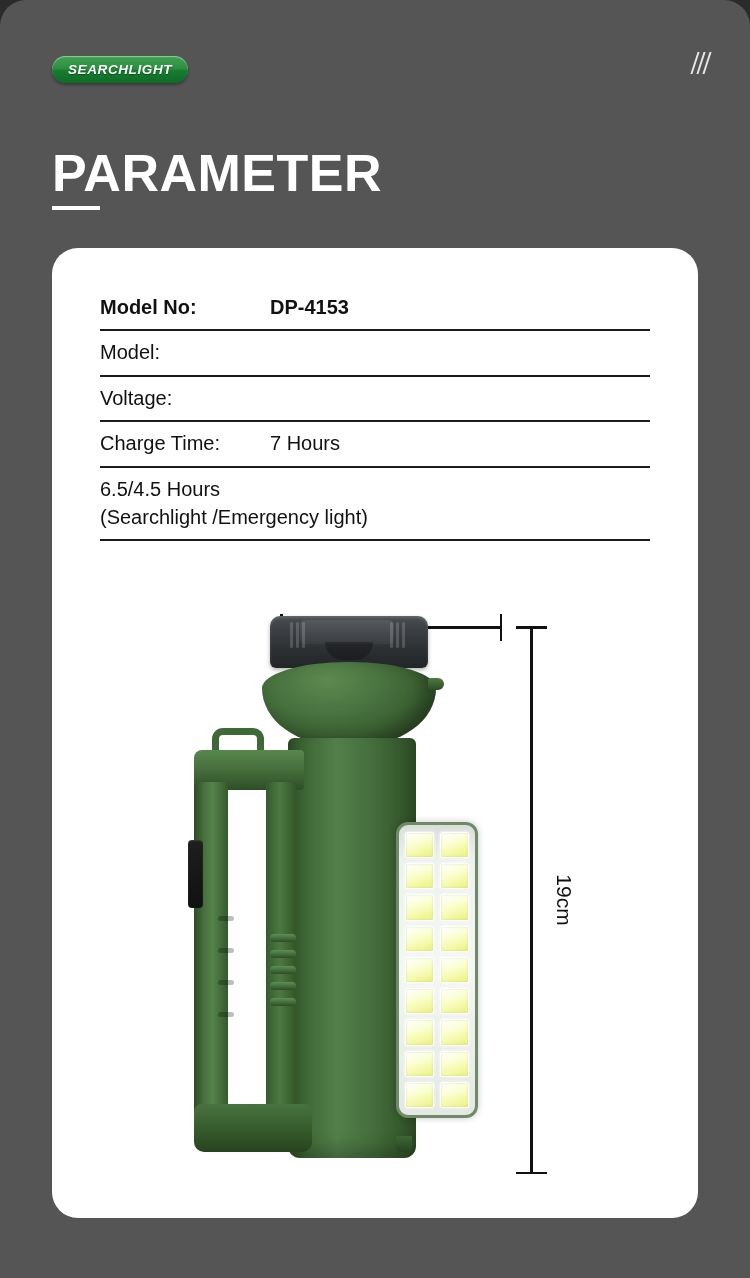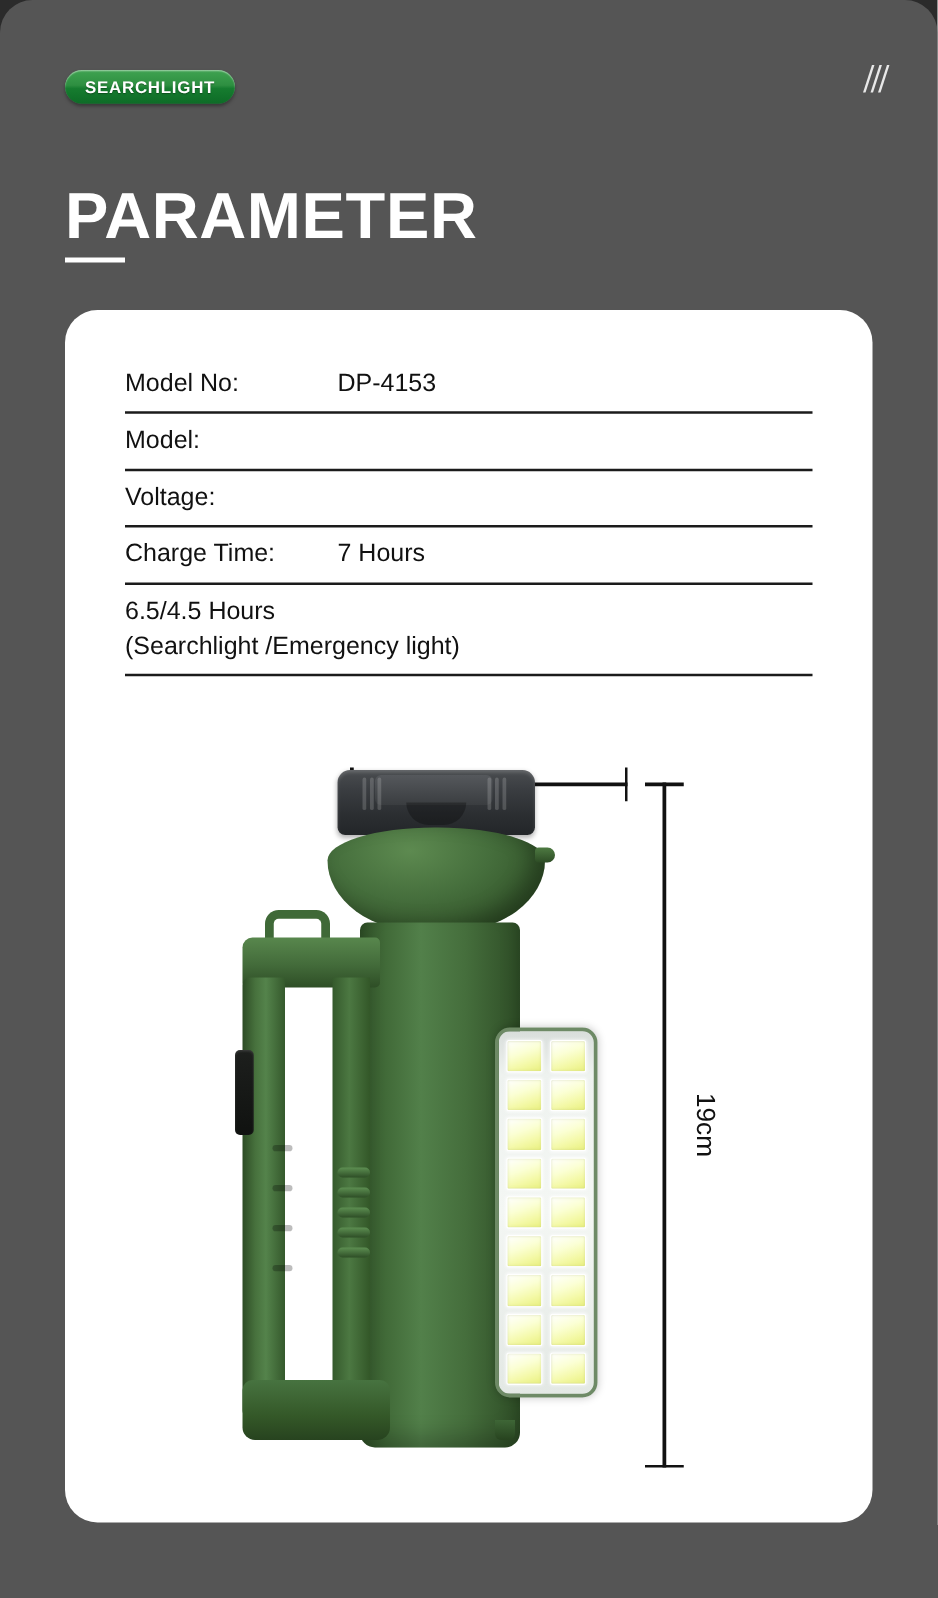--- a/index.html
+++ b/index.html
@@ -22,21 +22,21 @@
   .header { position:absolute; left:0; top:0; width:750px; height:248px; }
 
   .badge {
     position:absolute; left:52px; top:56px;
     height:27px; padding:0 16px;
     display:flex; align-items:center; justify-content:center;
     border-radius:14px;
     background:linear-gradient(180deg,#3fa351 0%,#2e8f41 45%,#167c2f 55%,#0e6b27 100%);
     box-shadow:inset 0 1px 1px rgba(255,255,255,.45), 0 2px 3px rgba(0,0,0,.35);
     color:#ffffff;
-    font-size:13.5px; font-weight:bold; 
+    font-size:13.5px; font-weight:bold; font-style:italic;
     letter-spacing:.6px;
     text-shadow:0 1px 1px rgba(0,0,0,.35);
     white-space:nowrap;
   }
 
   .slashes {
     position:absolute; right:42px; top:52px;
     display:flex; gap:4px;
   }
   .slashes i { display:block; width:2px; height:22px; background:#e8e8e8; transform:skewX(-18deg); }
@@ -65,21 +65,21 @@
   }
 
   
   .spec-table { position:absolute; left:48px; top:38px; width:550px; }
   .spec-row {
     display:flex;
     align-items:flex-start;
     padding:7px 0 8px 0;
     border-bottom:2px solid #1b1b1b;
   }
-  .spec-row:first-child { border-top:none; }
+  .spec-row:first-child { border-top:none;font-weight:bold; }
   .spec-label {
     width:170px; flex:0 0 170px;
     font-size:20px; color:#111111;
     line-height:1.42;
   }
   .spec-value {
     flex:1;
     font-size:20px; color:#111111;
     line-height:1.42;
     white-space:pre-line;

